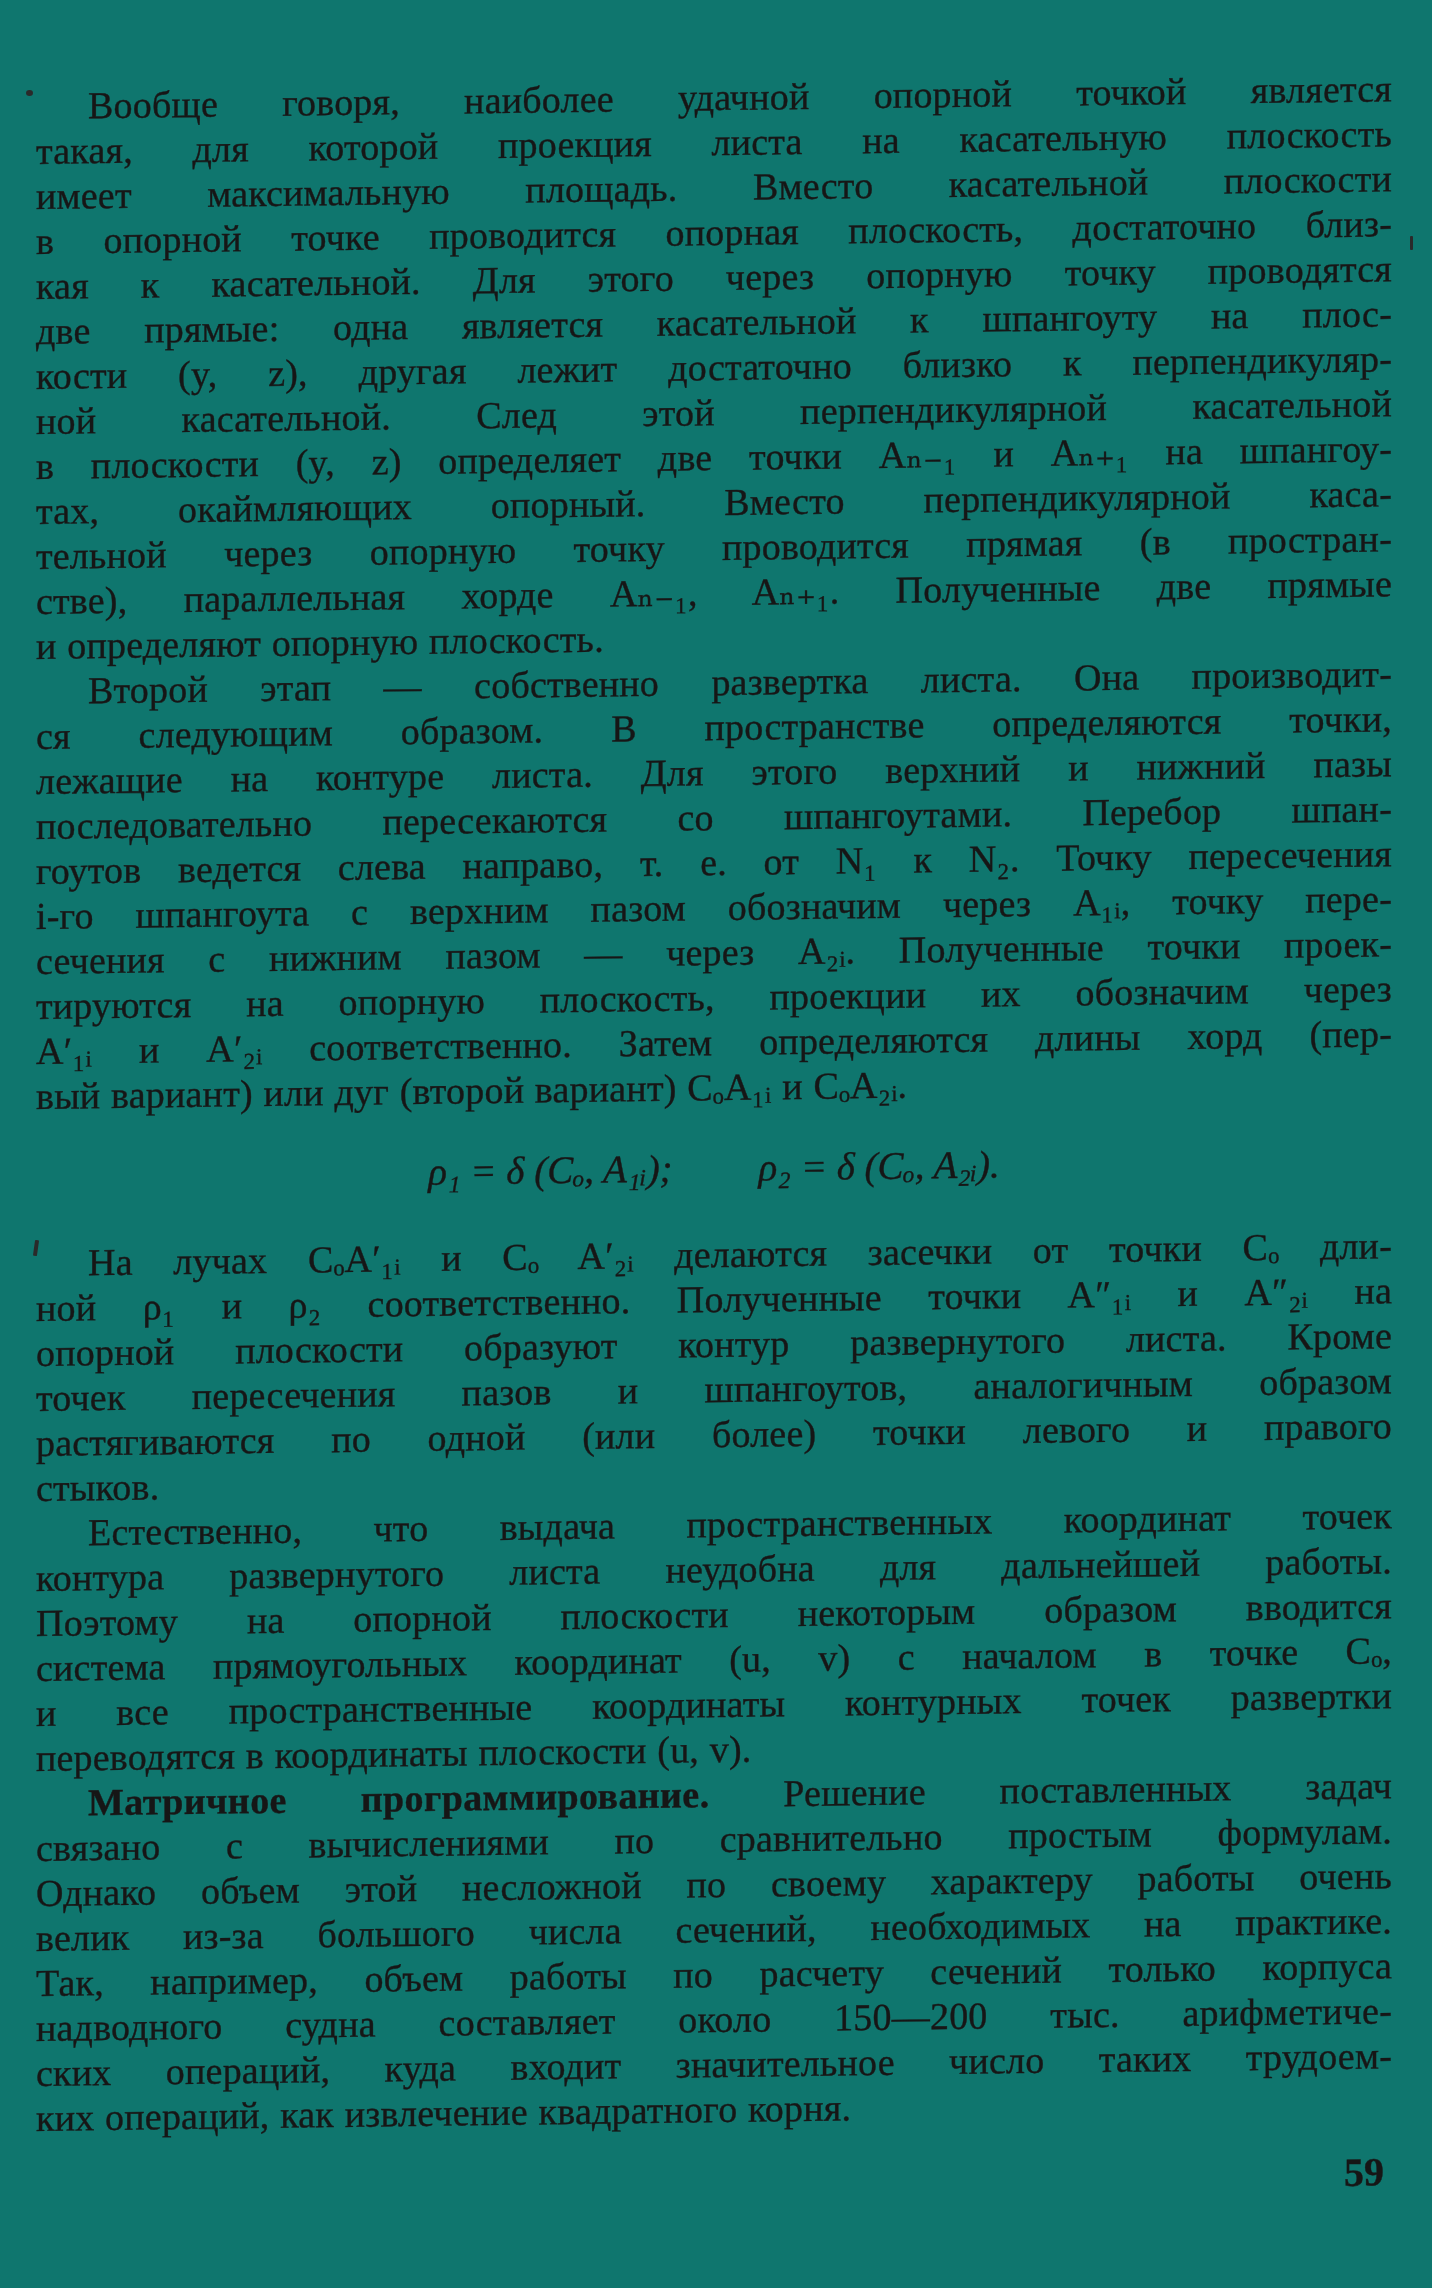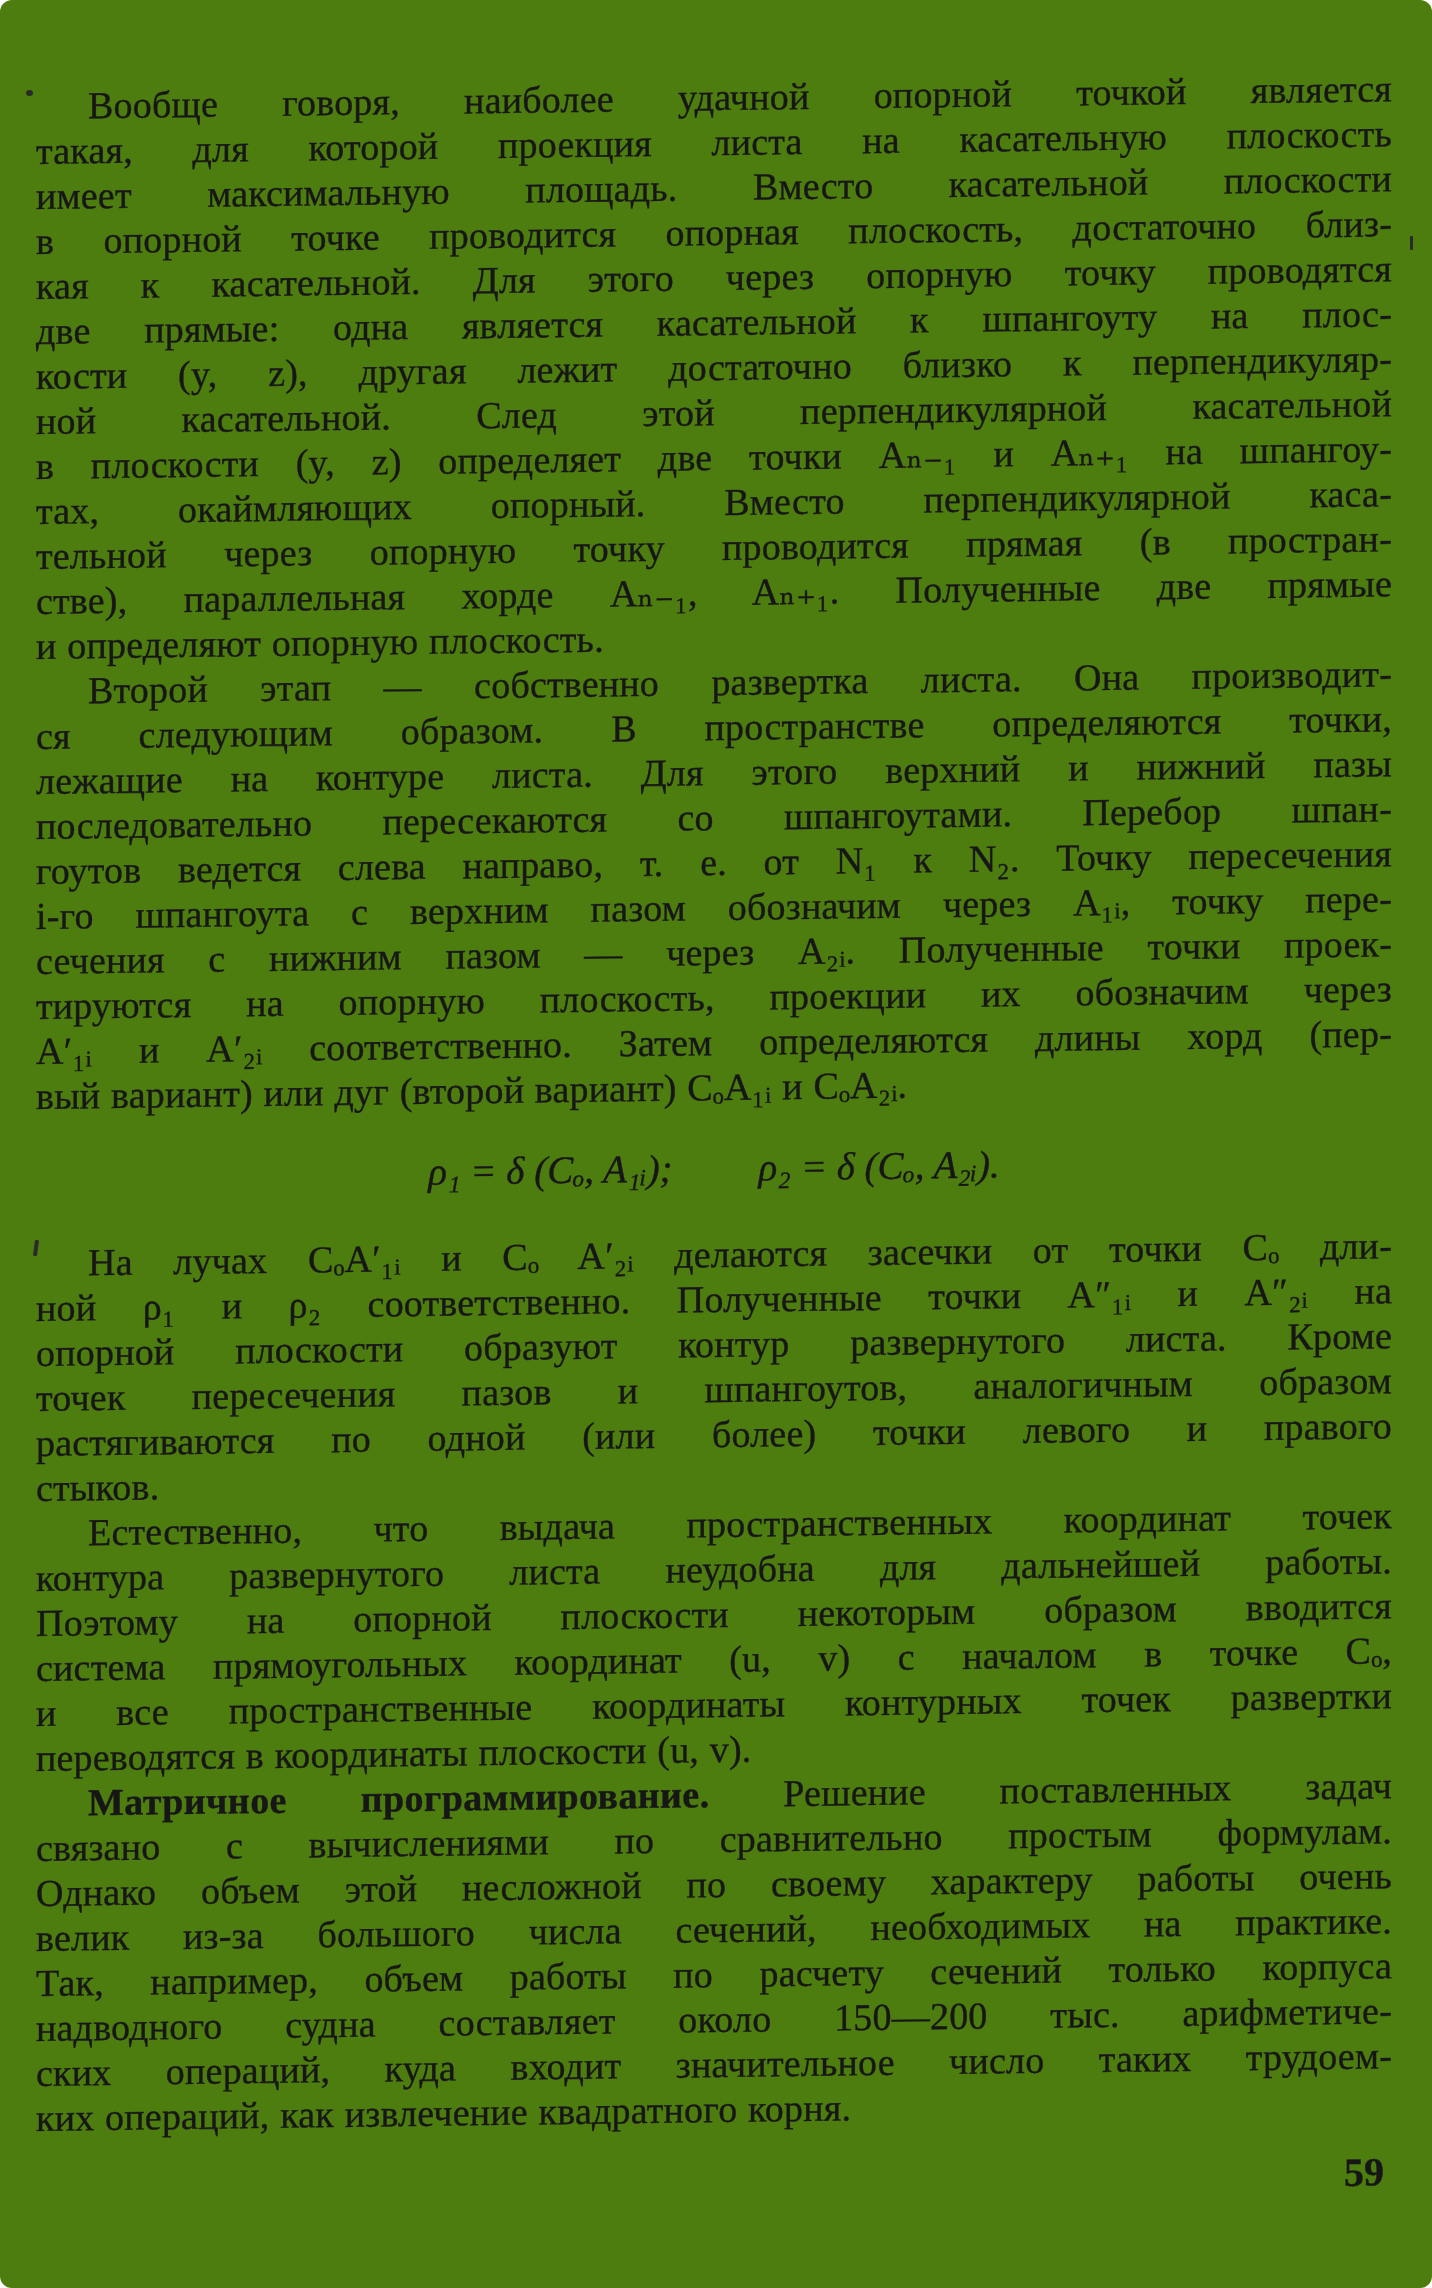--- a/index.html
+++ b/index.html
@@ -5,21 +5,21 @@
   html,body{margin:0;padding:0;}
   body{
     width:1432px;height:2288px;
     background:#ffffff;
     font-family:"Liberation Serif","DejaVu Serif","DejaVu Sans",serif;
     color:#161616;
     overflow:hidden;
     position:relative;
   }
   .page{
-    position:absolute;inset:0;background:#4d7c0f;border-radius:12px;
+    position:absolute;inset:0;background:#0f766e;
   }
   .text-block{
     position:absolute;
     left:36px;top:84px;width:1356px;
     transform:skewY(-0.75deg);
     transform-origin:0 0;
     -webkit-text-stroke:0.4px #1b1b1b;
   }
   .para{margin:0;padding:0;}
   .line{

